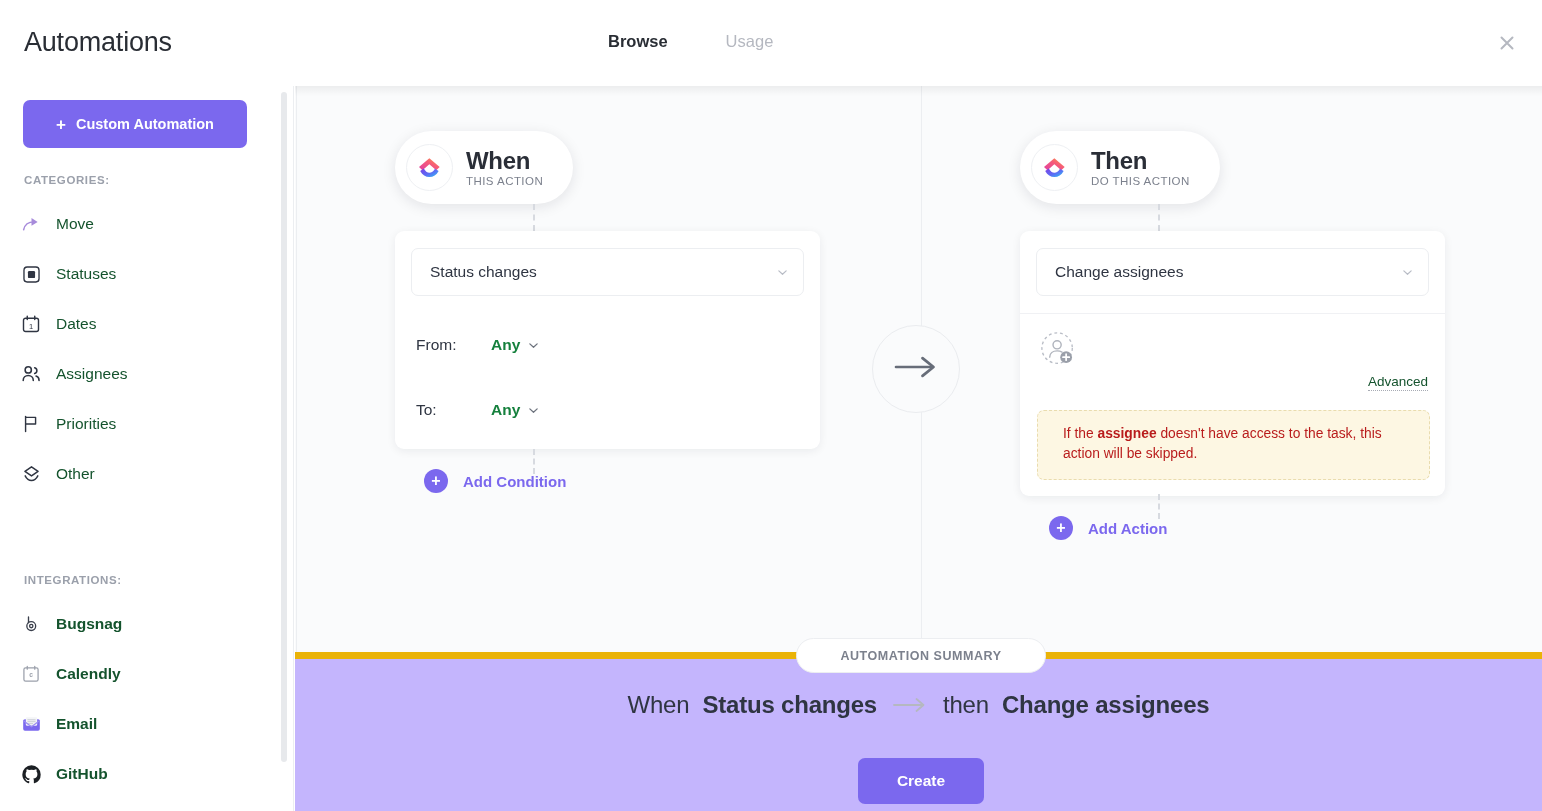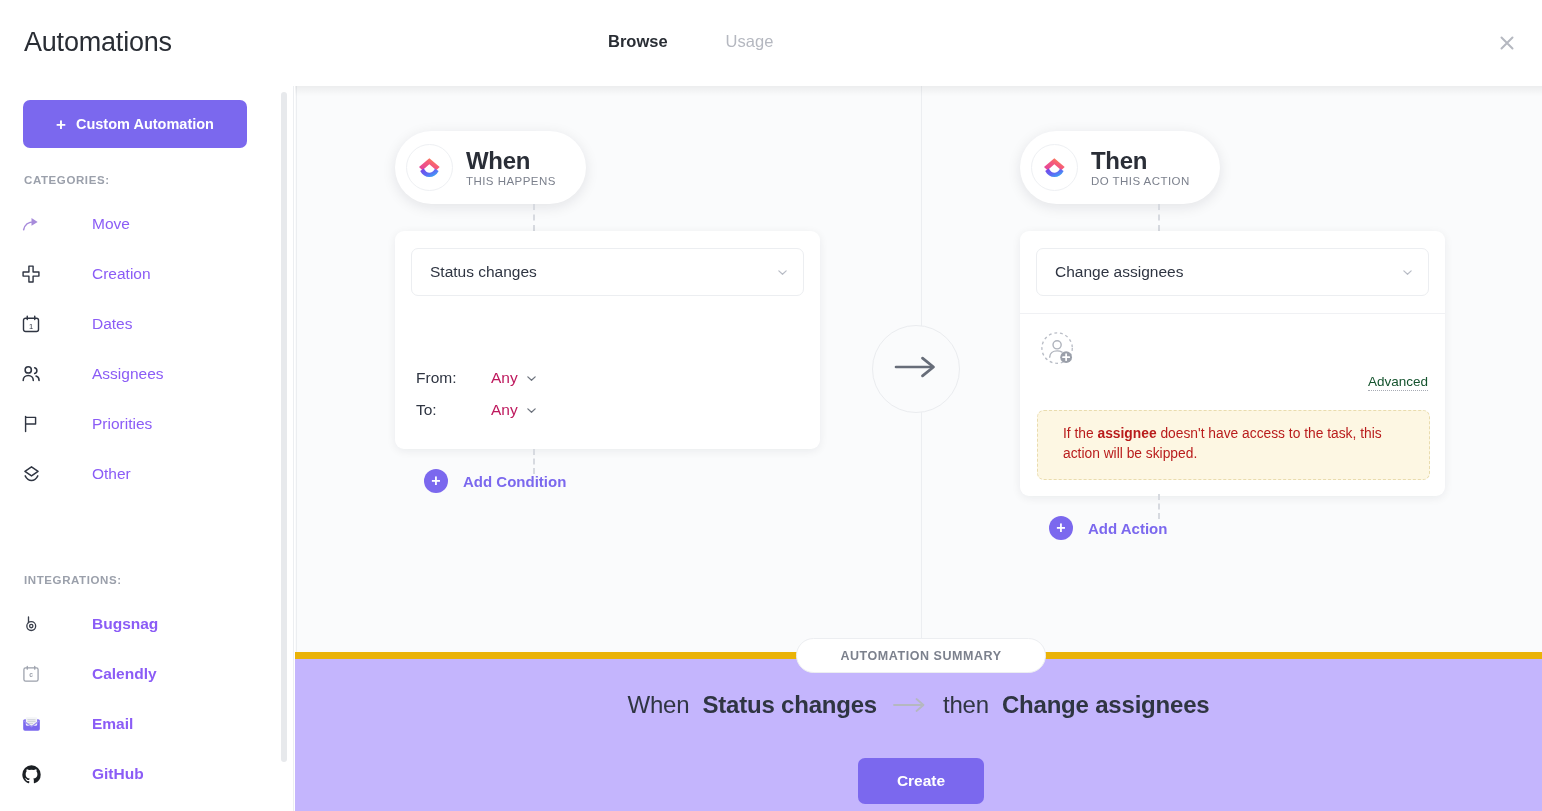--- a/index.html
+++ b/index.html
@@ -69,21 +69,21 @@
   }
   .nav-list { position: absolute; left: 0; width: 293px; }
   .nav-item {
     display: flex; align-items: center; height: 50px;
     padding-left: 20px; cursor: pointer; gap: 14px;
   }
   .nav-icon {
     width: 22px; height: 22px; display: flex;
     align-items: center; justify-content: center; flex: 0 0 22px;
   }
-  .nav-label { font-size: 15.5px; color: #8b5cf6; margin-left: 36px; }
+  .nav-label { font-size: 15.5px; color: #14532d; }
 
   
   .canvas {
     position: absolute; left: 295px; top: 86px;
     width: 1247px; height: 566px;
     background: #fafbfc;
     overflow: hidden;
   }
   .canvas-top-shadow {
     position: absolute; left: 0; top: 0; width: 100%; height: 10px;
@@ -146,21 +146,21 @@
   .select-value { font-size: 15.5px; color: #2f3542; flex: 1; }
   .chev { color: #b9bdc6; display: flex; align-items: center; }
 
   .cond-row {
     position: absolute; left: 21px; display: flex; align-items: center; gap: 0;
   }
   .cond-label { font-size: 15.5px; color: #2f3542; width: 75px; }
   .cond-value {
     display: flex; align-items: center; gap: 7px; cursor: pointer;
   }
-  .cond-value-text { font-size: 15.5px; font-weight: 400; color: #be185d; }
+  .cond-value-text { font-size: 15.5px; font-weight: 700; color: #15803d; }
 
   .add-row {
     display: flex; align-items: center; gap: 15px;
     margin-top: 20px; margin-left: 29px; cursor: pointer;
   }
   .add-circle {
     width: 24px; height: 24px; border-radius: 50%; background: #7b68ee;
     display: flex; align-items: center; justify-content: center;
     color: #fff; font-size: 16px; font-weight: 700; line-height: 1;
     flex: 0 0 24px;
@@ -266,29 +266,30 @@
       <div class="nav-item">
         <span class="nav-icon">
           <svg width="21" height="21" viewBox="0 0 24 24" fill="none">
             <path d="M3 18c1.5-7 7-9 12-9" stroke="#a78bdb" stroke-width="1.7" stroke-linecap="round"></path>
             <path d="M12 4.5 L19 9 L12 13.5 Z" fill="#a78bdb"></path>
           </svg>
         </span>
         <span class="nav-label">Move</span>
       </div>
 
-
-      <div class="nav-item">
-        <span class="nav-icon">
-          <svg width="20" height="20" viewBox="0 0 24 24" fill="none">
-            <path d="M9.5 2.5h5v7h7v5h-7v7h-5v-7h-7v-5h7z" stroke="#2f3542" stroke-width="1.7" stroke-linejoin="round"></path>
-          </svg>
-        </span>
-        <span class="nav-label">Creation</span>
-      </div>
+      <div class="nav-item">
+        <span class="nav-icon">
+          <svg width="19" height="19" viewBox="0 0 24 24" fill="none">
+            <rect x="2.5" y="2.5" width="19" height="19" rx="4" stroke="#2f3542" stroke-width="1.7"></rect>
+            <rect x="7.5" y="7.5" width="9" height="9" rx="1.5" fill="#2f3542"></rect>
+          </svg>
+        </span>
+        <span class="nav-label">Statuses</span>
+      </div>
+
 
       <div class="nav-item">
         <span class="nav-icon">
           <svg width="20" height="20" viewBox="0 0 24 24" fill="none">
             <rect x="3" y="5" width="18" height="16" rx="2.5" stroke="#2f3542" stroke-width="1.7"></rect>
             <path d="M7.5 2.5v4M16.5 2.5v4" stroke="#2f3542" stroke-width="1.7" stroke-linecap="round"></path>
             <text x="12" y="17.5" font-size="9" fill="#2f3542" text-anchor="middle" font-family="Liberation Sans">1</text>
           </svg>
         </span>
         <span class="nav-label">Dates</span>
@@ -396,37 +397,37 @@
                 <stop offset="55%" stop-color="#5b6ef5"></stop>
                 <stop offset="100%" stop-color="#29c6f0"></stop>
               </linearGradient>
             </defs>
             <path d="M4 17.2 L17.8 5.6 L31.6 17.2 L27 21.6 L17.8 13.8 L8.6 21.6 Z" fill="url(#cuTop1)"></path>
             <path d="M5.6 22.6 L10.4 19.4 C12.4 23.2 15 25 17.9 25 C20.8 25 23.4 23.2 25.3 19.5 L30.2 22.6 C27.3 28 23 30.8 17.9 30.8 C12.8 30.8 8.6 28 5.6 22.6 Z" fill="url(#cuBot1)"></path>
           </svg>
         </span>
         <span class="pill-text">
           <span class="pill-title">When</span>
-          <span class="pill-sub">THIS HAPPENS</span>
+          <span class="pill-sub">THIS ACTION</span>
         </span>
       </div>
 
       <div class="dash-connector dc-when"></div>
 
       <div class="card card-when">
         <div class="select-box">
           <span class="select-value">Status changes</span>
           <span class="chev">
             <svg width="13" height="13" viewBox="0 0 16 16" fill="none">
               <path d="M3.5 6 L8 10.2 L12.5 6" stroke="#b9bdc6" stroke-width="1.5" stroke-linecap="round" stroke-linejoin="round"></path>
             </svg>
           </span>
         </div>
 
-        <div class="cond-row" style="top:105px;margin-top:33px;">
+        <div class="cond-row" style="top:105px;">
           <span class="cond-label">From:</span>
           <span class="cond-value">
             <span class="cond-value-text">Any</span>
             <span class="chev">
               <svg width="13" height="13" viewBox="0 0 16 16" fill="none">
                 <path d="M3.5 6 L8 10.2 L12.5 6" stroke="#6f757f" stroke-width="1.6" stroke-linecap="round" stroke-linejoin="round"></path>
               </svg>
             </span>
           </span>
         </div>

